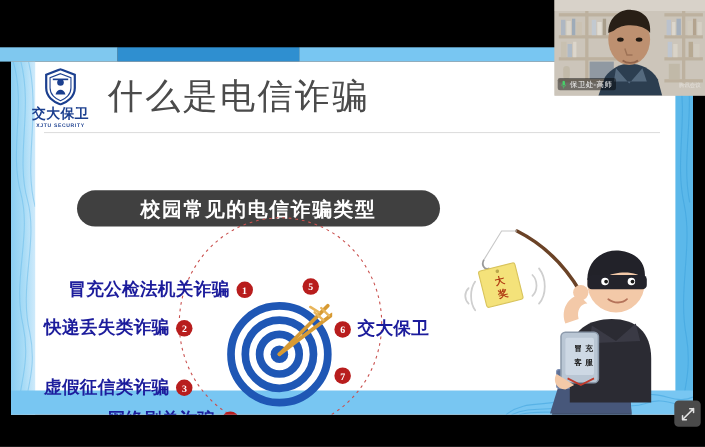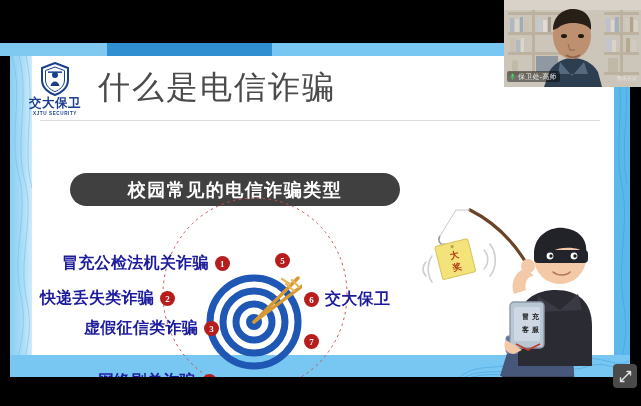--- a/index.html
+++ b/index.html
@@ -55,21 +55,21 @@
   .item .label{font-family:"Liberation Serif","DejaVu Serif",serif;font-weight:bold;
                font-size:16px;color:#1c1c9c;letter-spacing:.3px;}
   .num{width:15px;height:15px;border-radius:50%;background:#b81d1d;color:#fff;
        font-size:9px;font-weight:bold;display:flex;align-items:center;justify-content:center;
        font-family:"Liberation Serif","DejaVu Serif",serif;flex:none;}
   .item.left  .num{margin-left:6px;}
   .item.right .num{margin-right:6px;}
 
   .it1{left:52px;top:197px;}
   .it2{left:30px;top:232px;}
-  .it3{left:30px;top:262px;margin-left:44px;}
+  .it3{left:30px;top:286px;}
   .it4{left:88px;top:315px;}
   .it5{left:265px;top:197px;}
   .it6{left:294px;top:233px;}
   .it7{left:294px;top:278px;}
 
   
   .illus{position:absolute;left:400px;top:150px;width:190px;height:200px;}
   .prize-tag-text{font-family:"Liberation Serif","DejaVu Serif",serif;font-weight:bold;
                   font-size:9px;fill:#b03a12;}
   .phone-text{font-family:"Liberation Serif","DejaVu Serif",serif;font-weight:bold;

